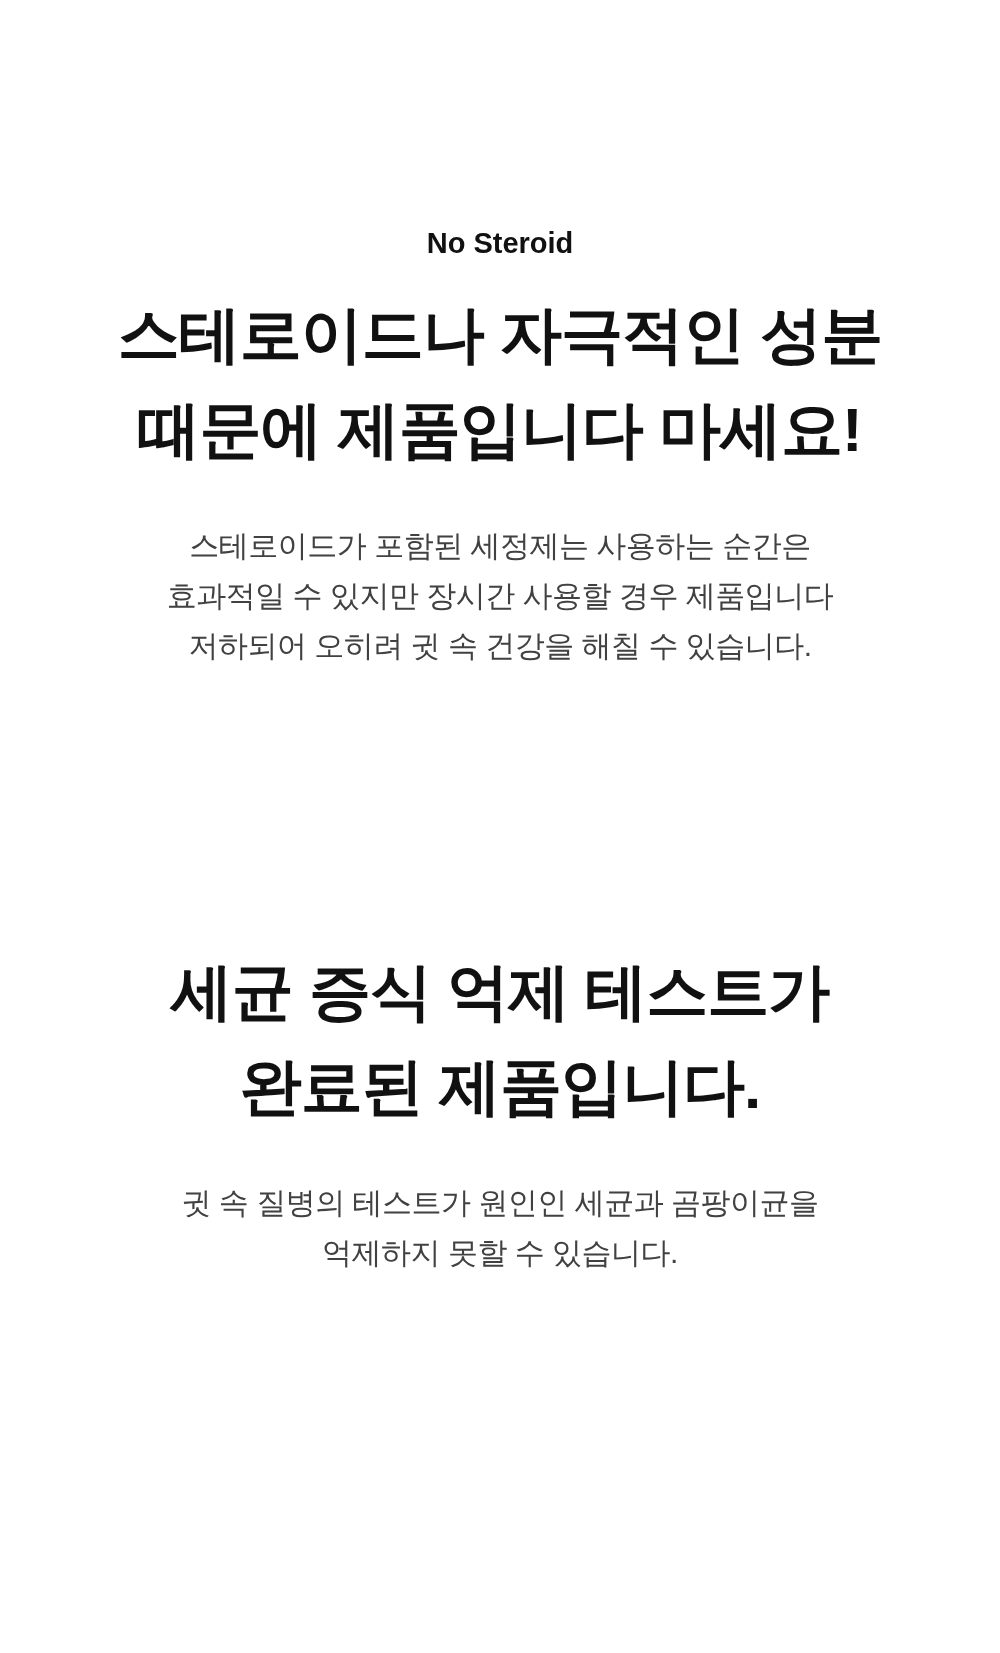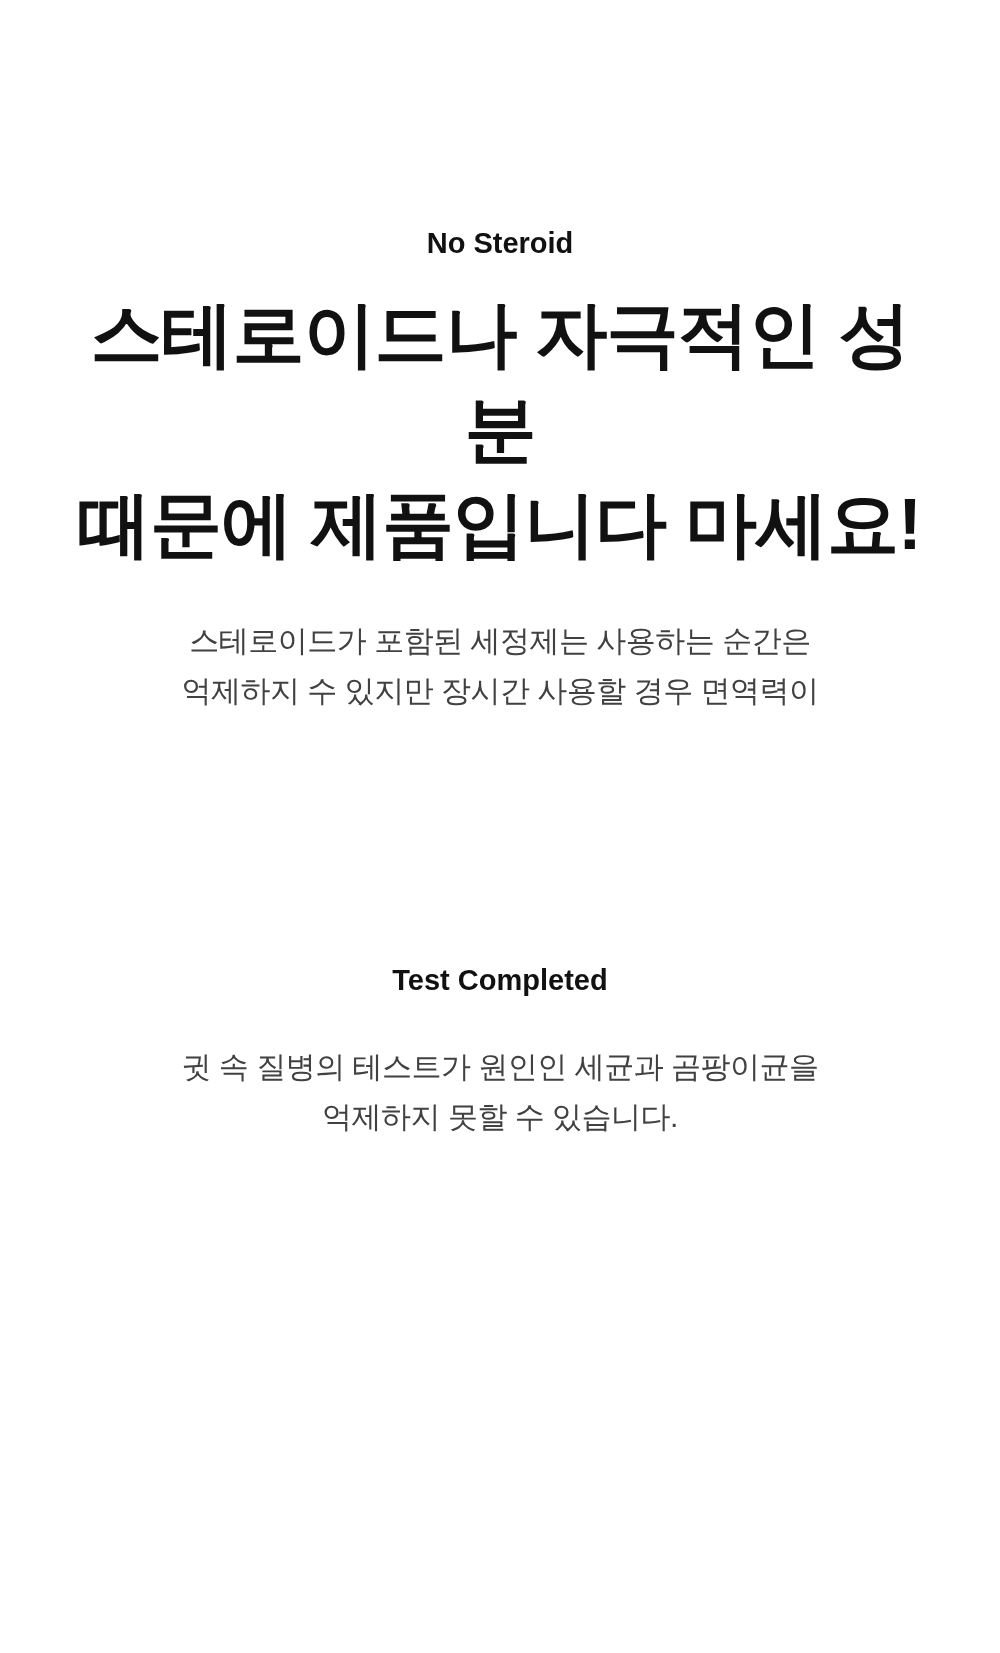--- a/index.html
+++ b/index.html
@@ -21,21 +21,21 @@
   .block-2 { padding-top: 247px; }
   .eyebrow {
     font-size: 29px;
     line-height: 35px;
     font-weight: 700;
     color: #111111;
     letter-spacing: 0;
   }
   .title {
     margin: 26px 0 0 0;
-    font-size: 72px;
+    font-size: 62px;
     font-weight: 700;
     color: #111111;
     letter-spacing: -1px;
   }
   .title .title-line {
     display: block;
     line-height: 95px;
   }
   .body-text {
     margin: 44px 0 0 0;
@@ -55,25 +55,29 @@
 <div class="page">
 
   <section class="block block-1">
     <div class="eyebrow">No Steroid</div>
     <h1 class="title">
       <span class="title-line">스테로이드나 자극적인 성분</span>
       <span class="title-line">때문에 제품입니다 마세요!</span>
     </h1>
     <p class="body-text">
       <span class="body-line">스테로이드가 포함된 세정제는 사용하는 순간은</span>
-      <span class="body-line">억제하지 수 있지만 장시간 사용할 경우 면역력이</span>
+      <span class="body-line">효과적일 수 있지만 장시간 사용할 경우 제품입니다</span>
+      <span class="body-line">저하되어 오히려 귓 속 건강을 해칠 수 있습니다.</span>
     </p>
   </section>
 
   <section class="block block-2">
-    <div class="eyebrow">Test Completed</div>
+    <h1 class="title">
+      <span class="title-line">세균 증식 억제 테스트가</span>
+      <span class="title-line">완료된 제품입니다.</span>
+    </h1>
     <p class="body-text">
       <span class="body-line">귓 속 질병의 테스트가 원인인 세균과 곰팡이균을</span>
       <span class="body-line">억제하지 못할 수 있습니다.</span>
     </p>
   </section>
 
 </div>
 
 </body></html>

